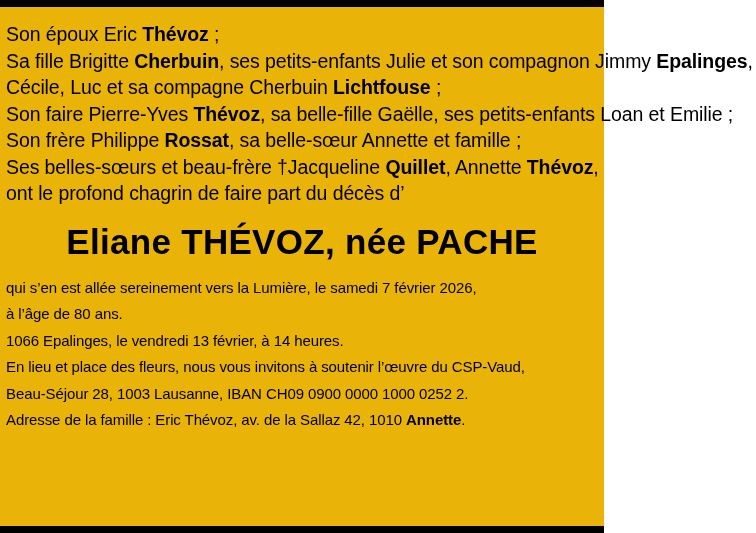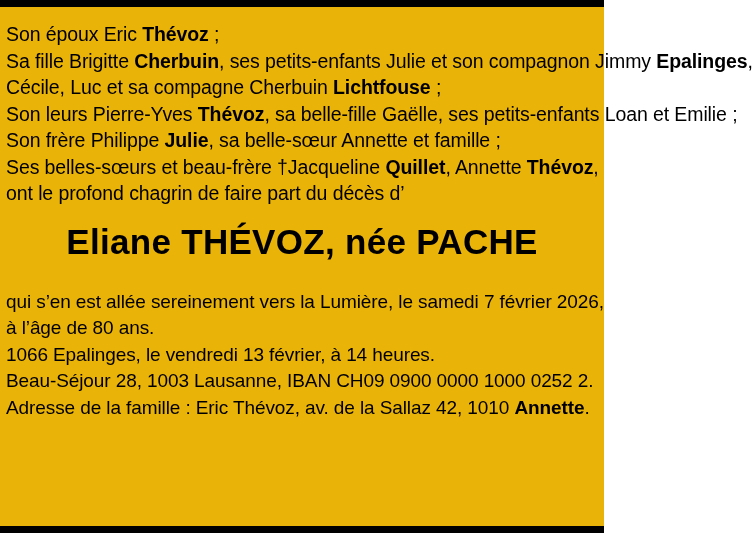--- a/index.html
+++ b/index.html
@@ -32,42 +32,43 @@
   .line b {
     font-weight: bold;
   }
   .deceased-name {
     text-align: center;
     font-size: 35px;
     line-height: 54px;
     font-weight: bold;
     letter-spacing: 0.3px;
     margin-top: 8px;
-    margin-bottom: 20px;
+    margin-bottom: 6px;
     white-space: nowrap;
   }
   .lower .line {
-    font-size: 19px;
+    font-size: 15px;
     line-height: 26.5px;
   }
 </style>
 </head>
 <body>
 
 <div class="notice">
   <div class="upper">
       <div class="line"><span>Son époux Eric </span><b>Thévoz</b><span> ;</span></div>
       <div class="line"><span>Sa fille Brigitte </span><b>Cherbuin</b><span>, ses petits-enfants Julie et son compagnon Jimmy </span><b>Epalinges</b><span>,</span></div>
       <div class="line"><span>Cécile, Luc et sa compagne Cherbuin </span><b>Lichtfouse</b><span> ;</span></div>
-      <div class="line"><span>Son leurs Pierre-Yves </span><b>Thévoz</b><span>, sa belle-fille Gaëlle, ses petits-enfants Loan et Emilie ;</span></div>
-      <div class="line"><span>Son frère Philippe </span><b>Julie</b><span>, sa belle-sœur Annette et famille ;</span></div>
+      <div class="line"><span>Son faire Pierre-Yves </span><b>Thévoz</b><span>, sa belle-fille Gaëlle, ses petits-enfants Loan et Emilie ;</span></div>
+      <div class="line"><span>Son frère Philippe </span><b>Rossat</b><span>, sa belle-sœur Annette et famille ;</span></div>
       <div class="line"><span>Ses belles-sœurs et beau-frère †Jacqueline </span><b>Quillet</b><span>, Annette </span><b>Thévoz</b><span>,</span></div>
       <div class="line"><span>ont le profond chagrin de faire part du décès d’</span></div>
     </div>
   <div class="deceased-name">Eliane THÉVOZ, née PACHE</div>
   <div class="lower">
       <div class="line"><span>qui s’en est allée sereinement vers la Lumière, le samedi 7 février 2026,</span></div>
       <div class="line"><span>à l’âge de 80 ans.</span></div>
       <div class="line"><span>1066 Epalinges, le vendredi 13 février, à 14 heures.</span></div>
+      <div class="line"><span>En lieu et place des fleurs, nous vous invitons à soutenir l’œuvre du CSP-Vaud,</span></div>
       <div class="line"><span>Beau-Séjour 28, 1003 Lausanne, IBAN CH09 0900 0000 1000 0252 2.</span></div>
       <div class="line"><span>Adresse de la famille : Eric Thévoz, av. de la Sallaz 42, 1010 </span><b>Annette</b><span>.</span></div>
     </div>
 </div>
 
 </body></html>

